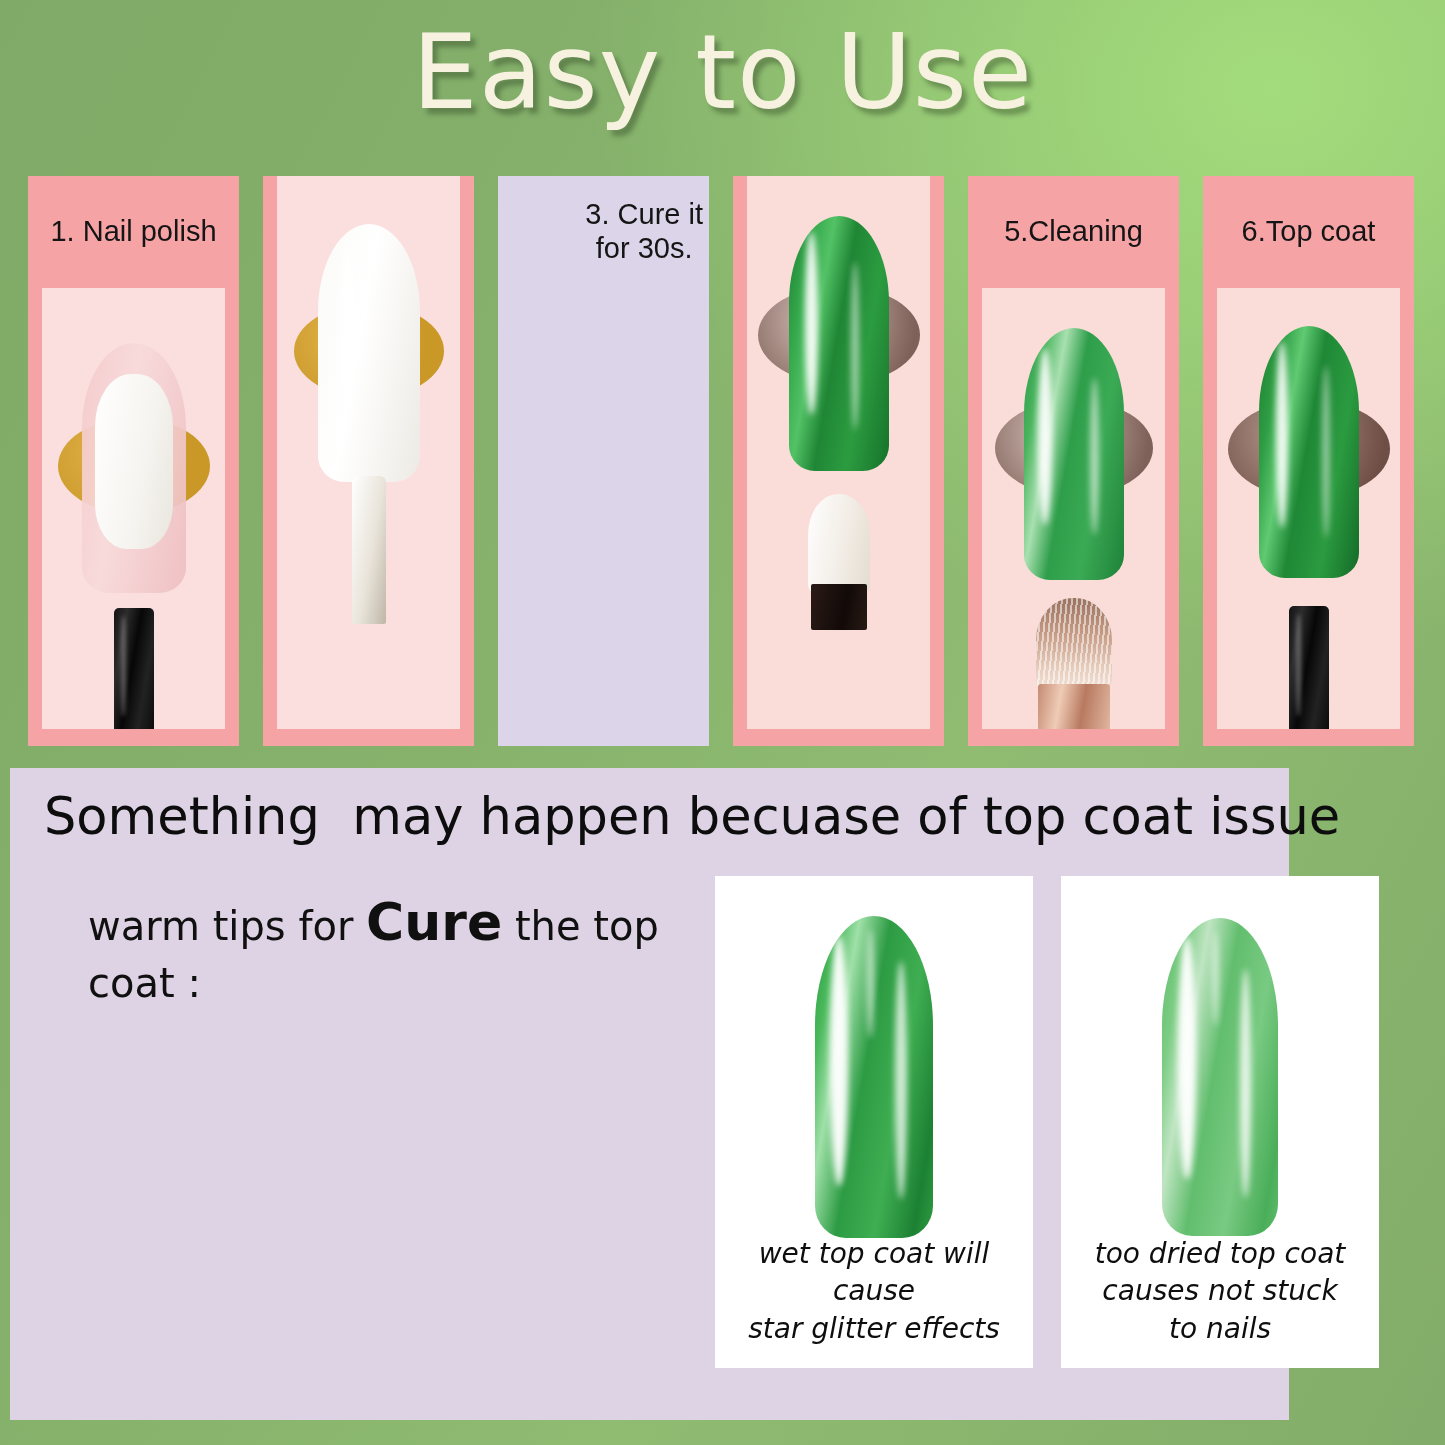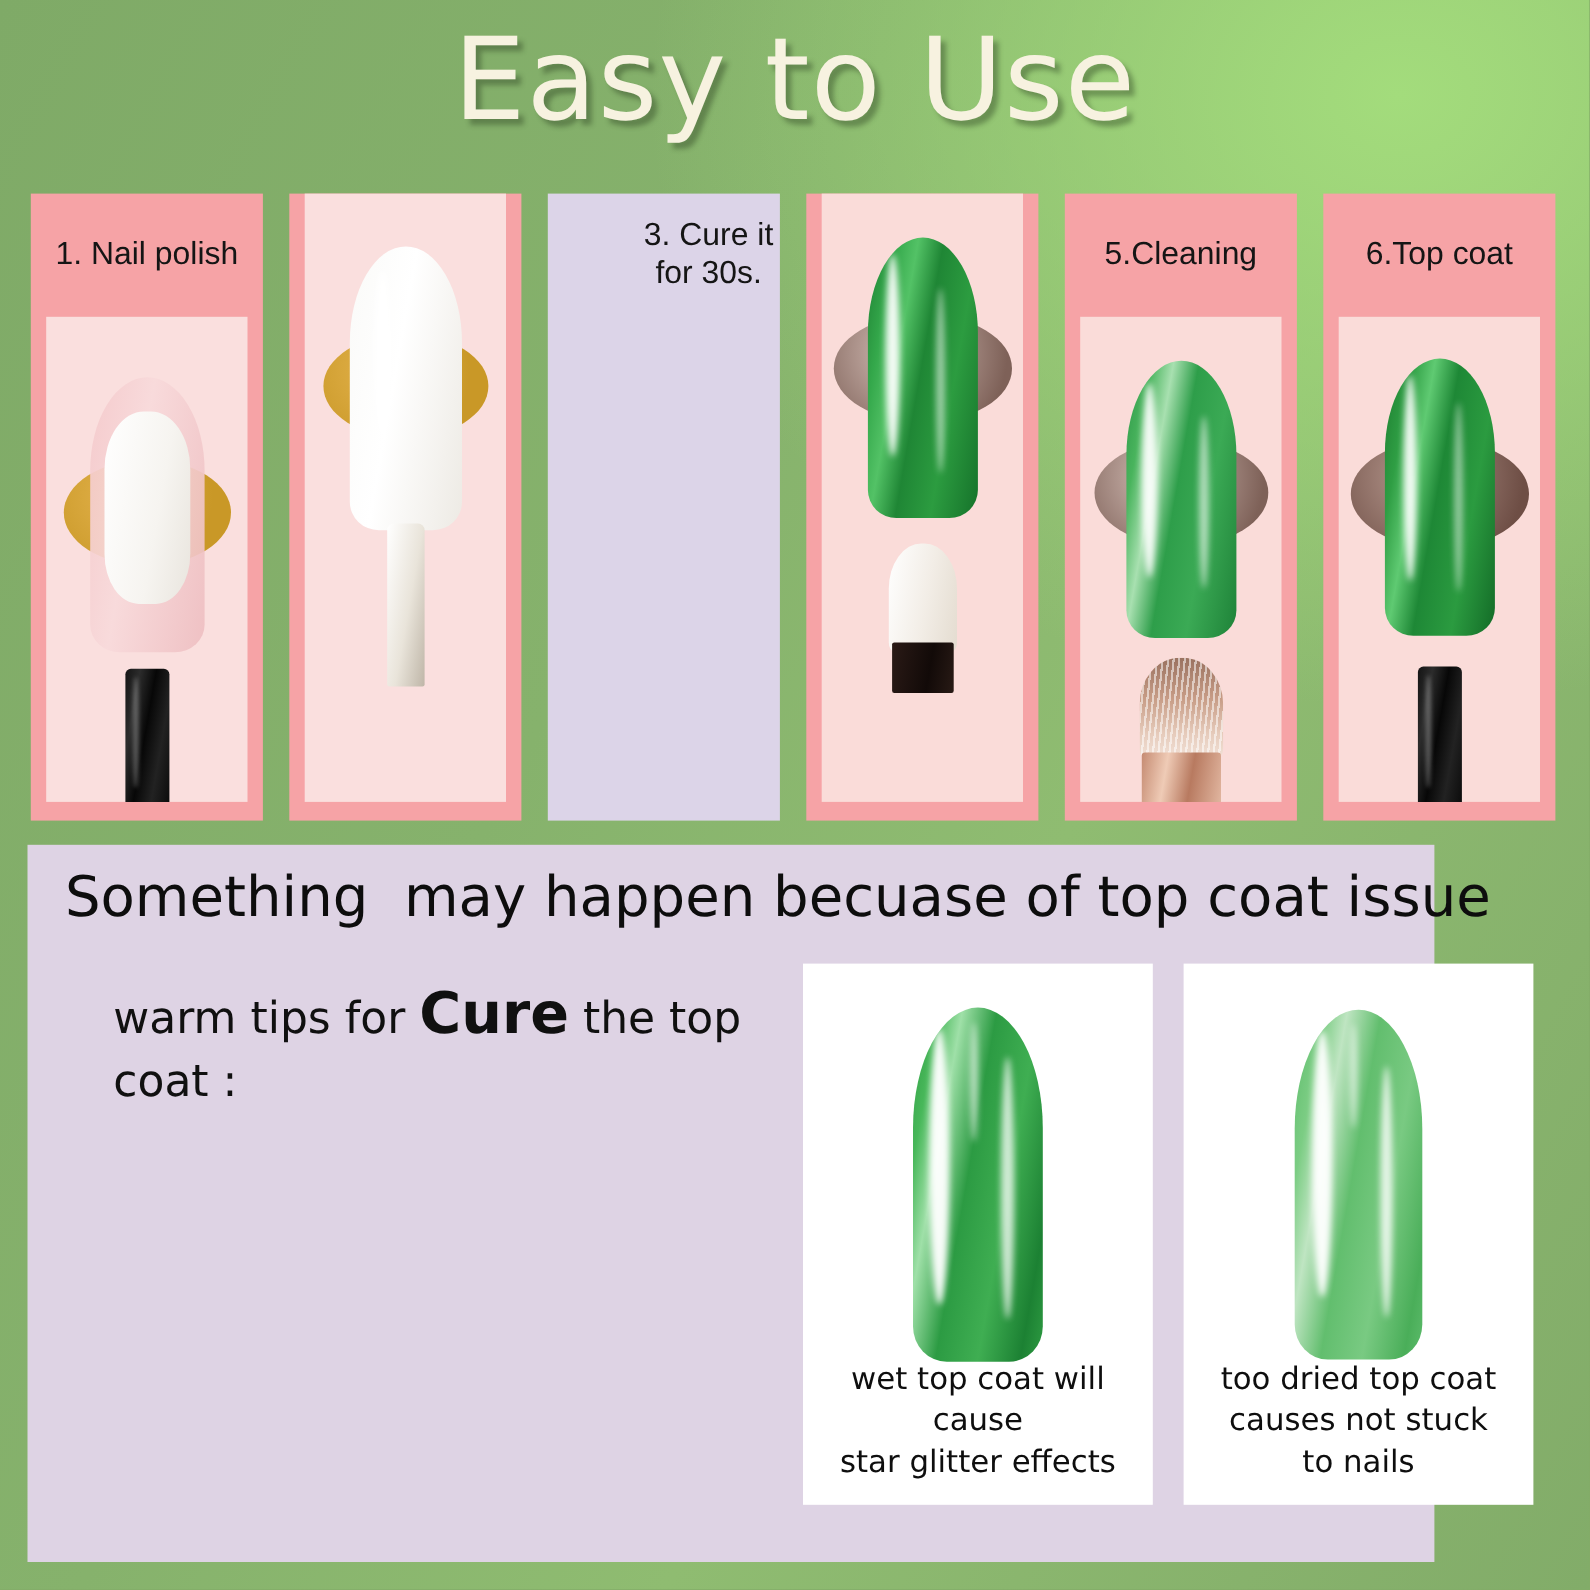--- a/index.html
+++ b/index.html
@@ -94,21 +94,21 @@
       linear-gradient(180deg,#9A7260 0%,#C79C86 40%,#E6CBBB 75%,#F2E2D8 100%);
     border-radius:48% 48% 10% 10% / 46% 46% 10% 10%;
   }
   .ferrule-rg{
     background:linear-gradient(100deg,#C58B72,#EFCBB6 30%,#B87A60 60%,#E3B9A3 100%);
     border-radius:3px;
   }
 
   
   .panel{
-    position:absolute;left:25px;top:768px;width:1279px;height:652px;
+    position:absolute;left:10px;top:768px;width:1279px;height:652px;
     background:#DED3E4;
   }
   .panel-title{
     position:absolute;left:34px;top:22px;width:1330px;
     font-size:51px;line-height:1.05;color:#0D0D0D;
     font-family:"DejaVu Sans", sans-serif;
     white-space:pre;
   }
   .tips{
     position:absolute;left:78px;top:120px;width:620px;
@@ -124,21 +124,21 @@
   }
   .card{
     width:318px;height:492px;background:#FFFFFF;
     display:flex;flex-direction:column;align-items:center;
     box-sizing:border-box;padding-top:18px;
   }
   .card .art{position:relative;width:100%;flex:1 1 auto;}
   .card .cap{
     text-align:center;font-size:28px;line-height:1.35;
     color:#0E0E0E;font-family:"DejaVu Sans", sans-serif;
-    padding:0 14px 20px;white-space:pre-line;
+    padding:0 14px 20px;white-space:pre-line;font-style:italic;
   }
 </style>
 </head>
 <body>
 
 <div id="poster">
 
   <div class="title">Easy to Use</div>
 
   <div class="steps">

